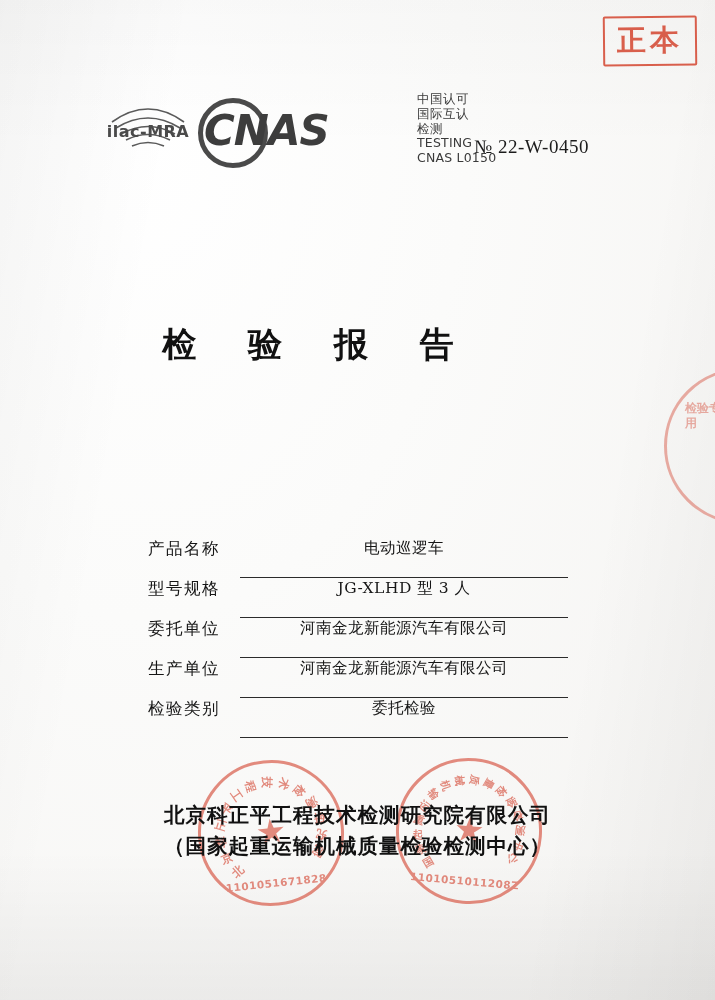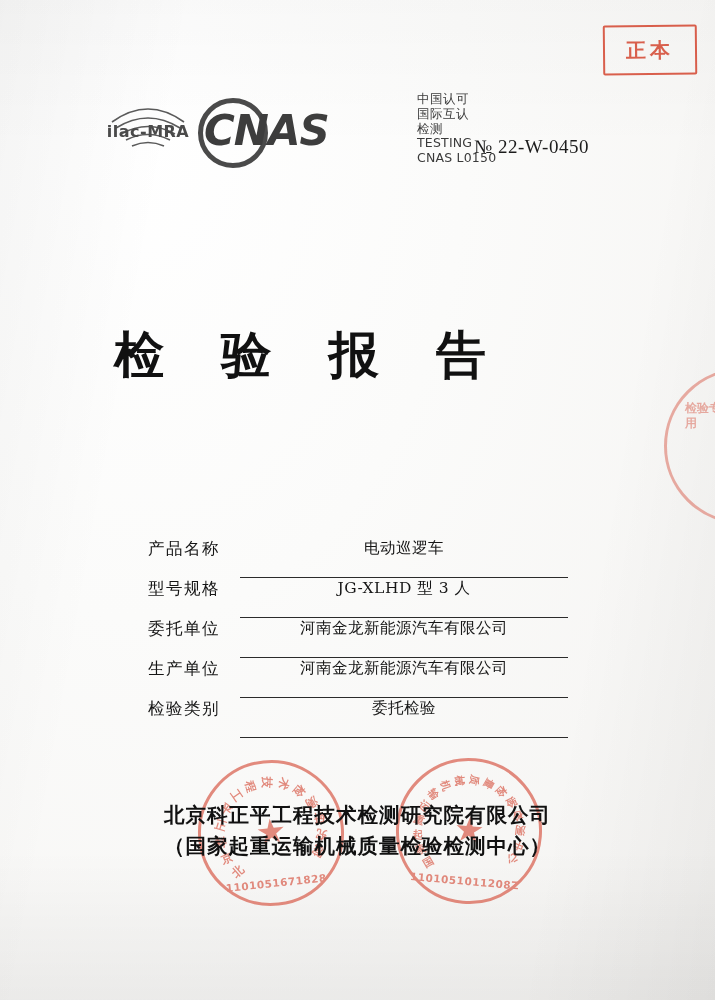--- a/index.html
+++ b/index.html
@@ -27,32 +27,32 @@
     inset: 0;
     background:
       linear-gradient(100deg, rgba(0,0,0,0.035) 0%, rgba(0,0,0,0) 22%, rgba(0,0,0,0) 78%, rgba(0,0,0,0.045) 100%),
       linear-gradient(180deg, rgba(0,0,0,0.02) 0%, rgba(0,0,0,0) 15%, rgba(0,0,0,0) 85%, rgba(0,0,0,0.05) 100%);
     pointer-events: none;
   }
 
   
   .zhengben-stamp {
     position: absolute;
-    top: 25px;
+    top: 16px;
     left: 603px;
     width: 90px;
     height: 46px;
     border: 2.5px solid #d4452f;
     border-radius: 2px;
     color: #d4452f;
     display: flex;
     align-items: center;
     justify-content: center;
     font-family: "DejaVu Serif", serif;
-    font-size: 20px;
+    font-size: 29px;
     letter-spacing: 4px;
     font-weight: 600;
     opacity: 0.85;
     transform: rotate(-0.6deg);
   }
 
   
   .marks {
     position: absolute;
     top: 88px;
@@ -135,25 +135,25 @@
     font-size: 19px;
     color: #1c1c1c;
     letter-spacing: 0.5px;
     white-space: nowrap;
   }
 
   
   .doc-title {
     position: absolute;
     top: 322px;
-    left: 4px;
+    left: 12px;
     width: 592px;
     text-align: center;
     font-family: "DejaVu Serif", serif;
-    font-size: 50px;
+    font-size: 34px;
     font-weight: bold;
     letter-spacing: 20px;
     text-indent: 20px;
     color: #111111;
   }
 
   
   .fields {
     position: absolute;
     top: 538px;

